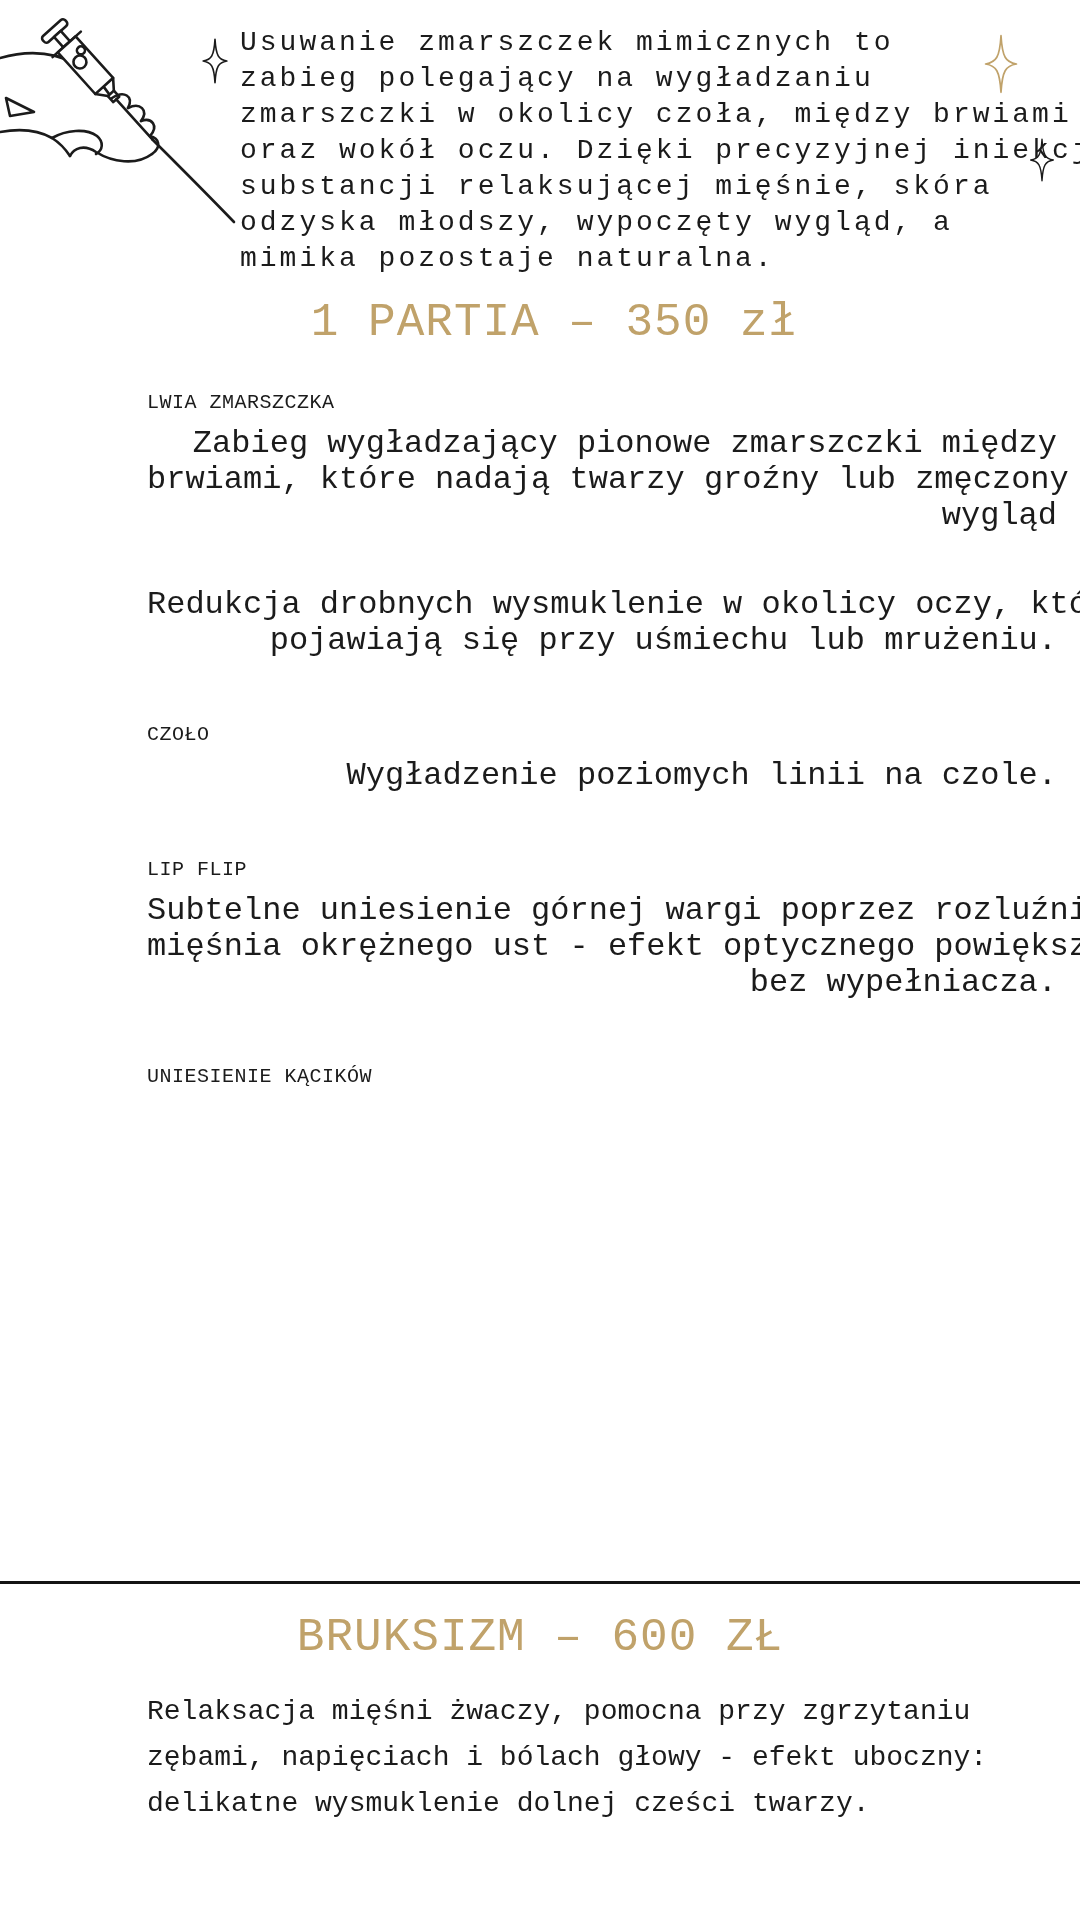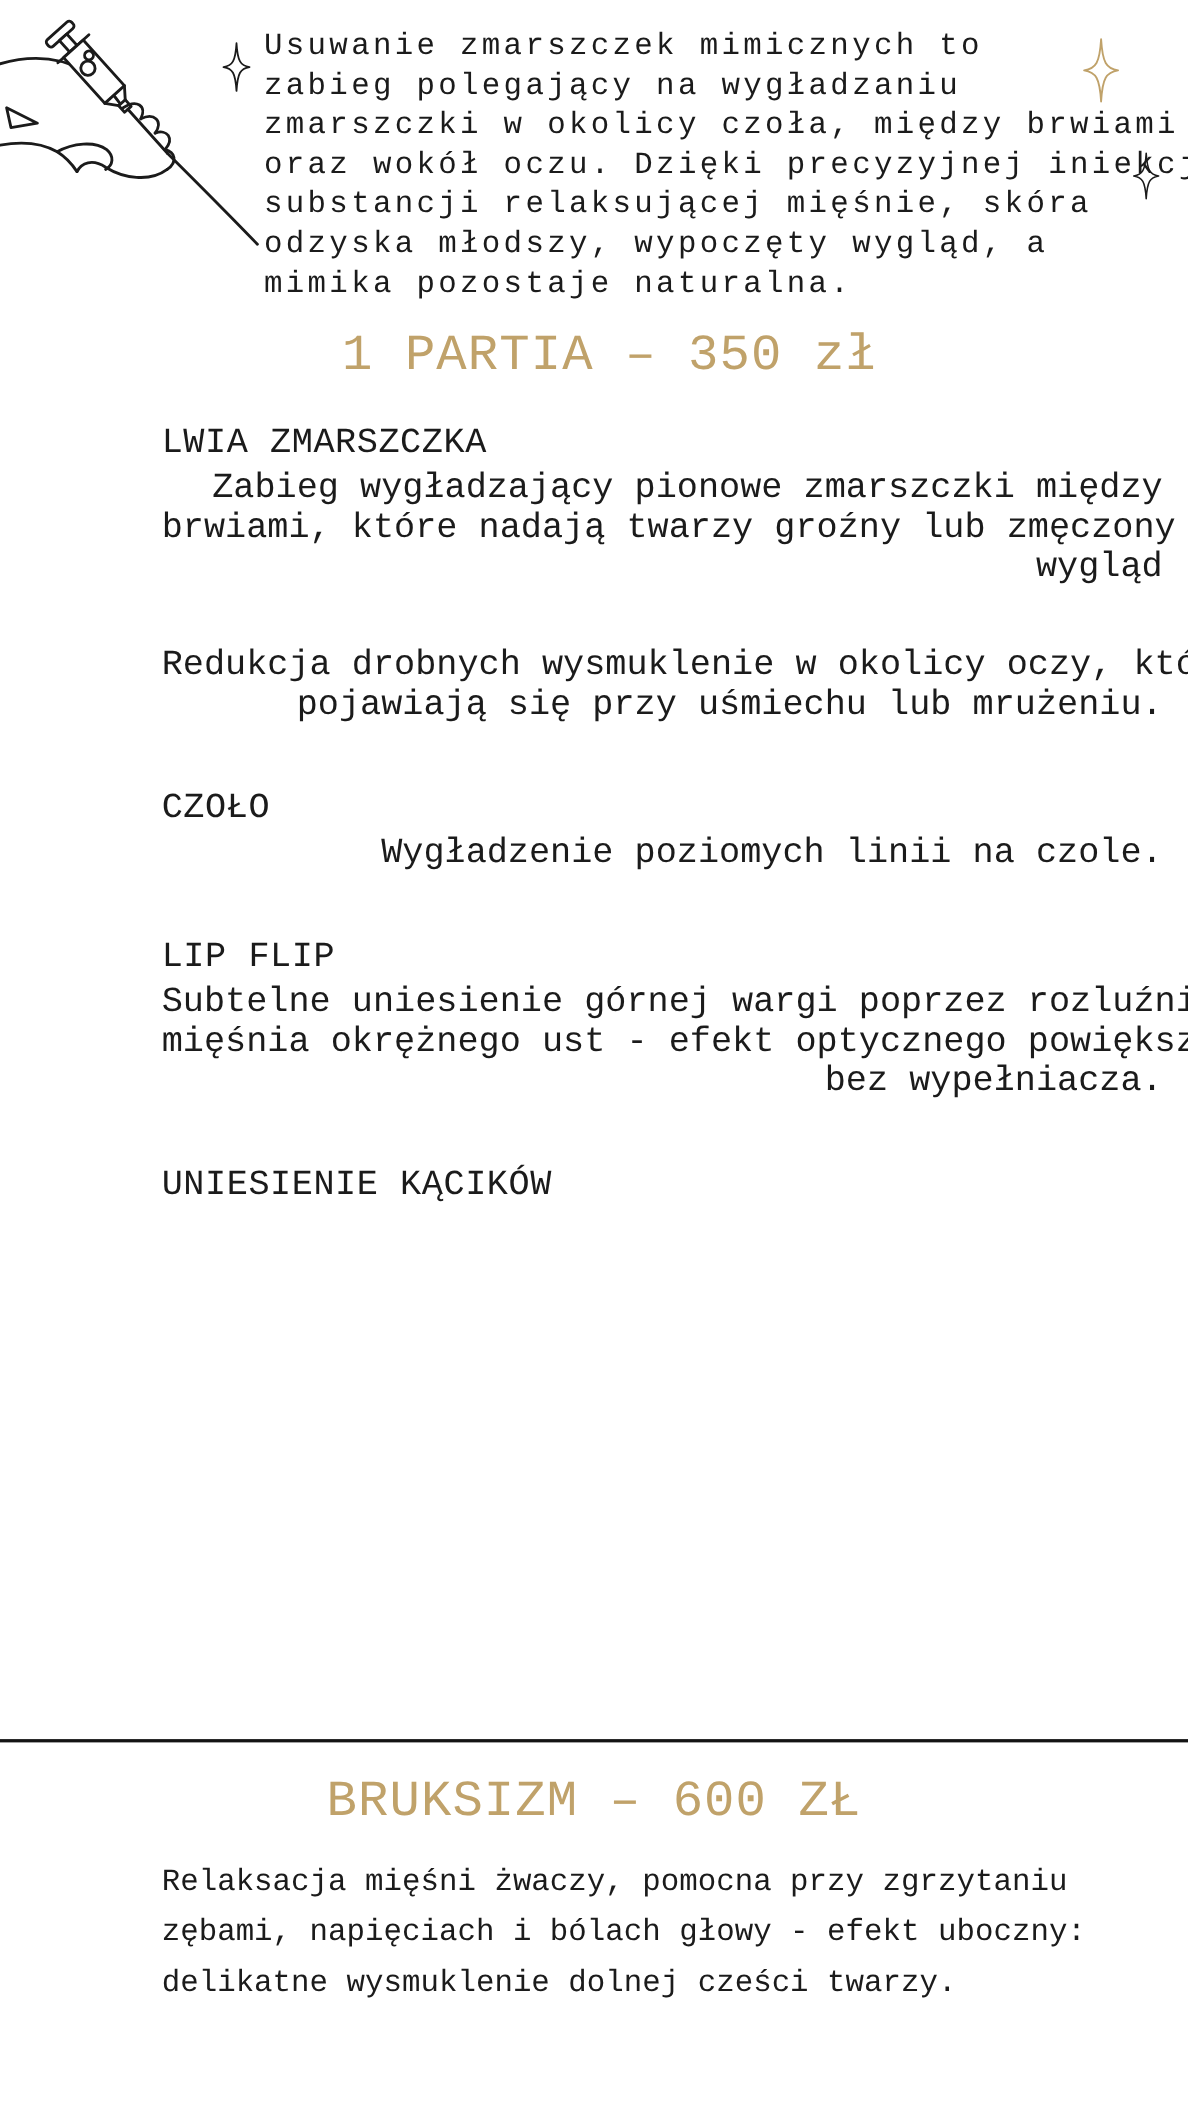--- a/index.html
+++ b/index.html
@@ -76,21 +76,21 @@
 
   
   .sections {
     position: absolute;
     left: 147px;
     top: 380px;
     width: 910px;
   }
   .item { margin-bottom: 53px; }
   .item-name {
-    font-size: 32px;
+    font-size: 20px;
     line-height: 46px;
     letter-spacing: 0.5px;
   }
   .item-desc {
     font-size: 32px;
     line-height: 36px;
     white-space: pre;
     text-align: right;
   }
 

